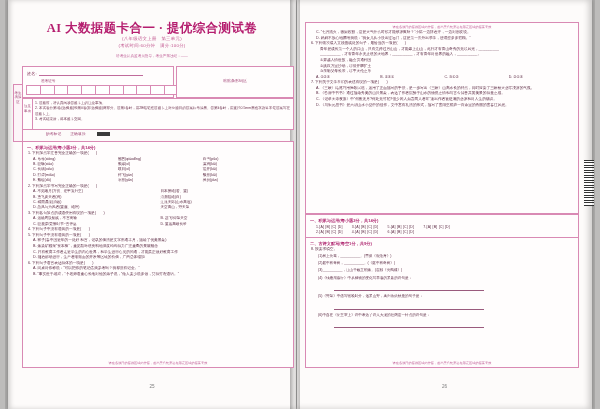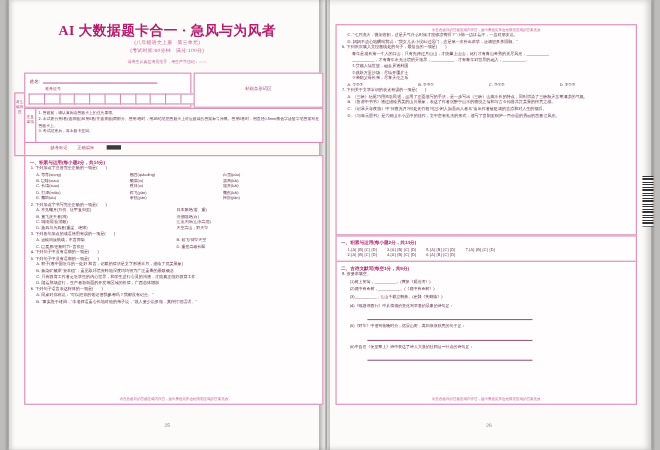--- a/index.html
+++ b/index.html
@@ -60,21 +60,21 @@
 </style>
 </head>
 <body>
 
 <div class="scan">
 
   <div class="pagewrap page-left"></div>
   <div class="pagewrap page-right"></div>
   <div class="gutter"></div>
 
-  <div class="title">AI 大数据题卡合一 · 急风与为风者</div>
+  <div class="title">AI 大数据题卡合一 · 提优综合测试卷</div>
   <div class="subtitle sub1">(八年级语文上册　第三单元)</div>
   <div class="subtitle sub2">(考试时间:60分钟　满分:100分)</div>
   <div class="note-top">请考生认真监考员指导，考生严禁违纪：——</div>
 
   <div class="sideband">
     <span>考生填涂区</span>
   </div>
 
   <div class="frame info-left">
     <div class="nameline">

